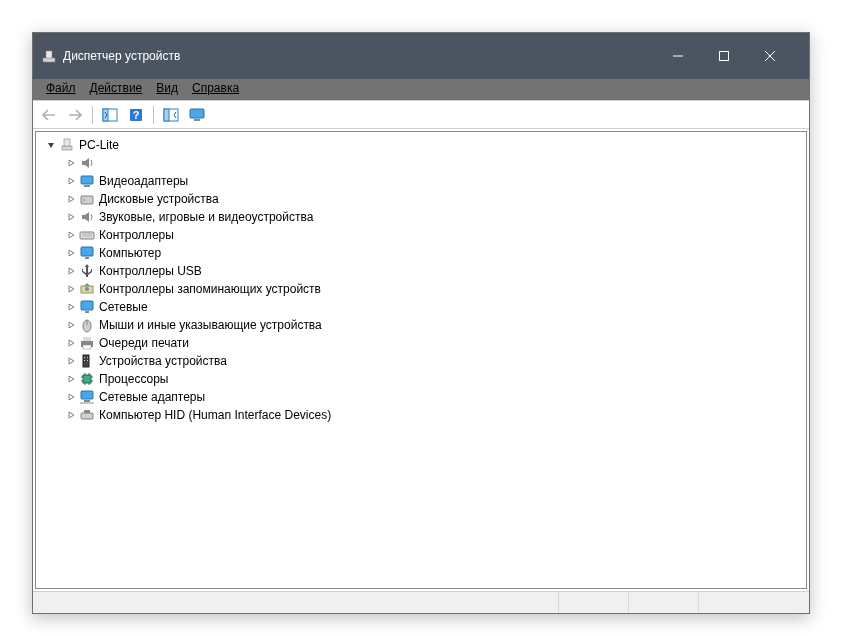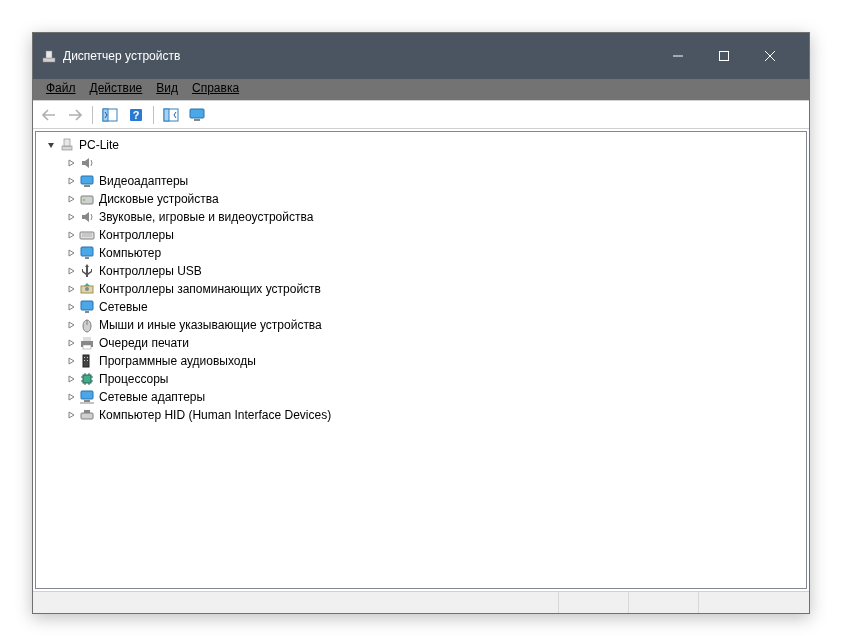--- a/index.html
+++ b/index.html
@@ -384,21 +384,21 @@
           </span>
           <span class="tree-icon">
             <svg width="16" height="16" viewBox="0 0 16 16">
               <rect x="4" y="2" width="6" height="12" fill="#444" stroke="#222"></rect>
               <rect x="5" y="4" width="1" height="1" fill="#ccc"></rect>
               <rect x="8" y="4" width="1" height="1" fill="#ccc"></rect>
               <rect x="5" y="7" width="1" height="1" fill="#ccc"></rect>
               <rect x="8" y="7" width="1" height="1" fill="#ccc"></rect>
             </svg>
           </span>
-          <span class="tree-label">Программные аудиовыходы</span>
+          <span class="tree-label">Устройства устройства</span>
         </div>
         <div class="tree-node indent-1">
           <span class="tree-toggle">
             <svg width="10" height="10" viewBox="0 0 10 10">
               <path d="M3 2 L8 5 L3 8 Z" fill="none" stroke="#808080" stroke-width="1"></path>
             </svg>
           </span>
           <span class="tree-icon">
             <svg width="16" height="16" viewBox="0 0 16 16">
               <rect x="4" y="4" width="8" height="8" fill="#4a8" stroke="#265"></rect>

